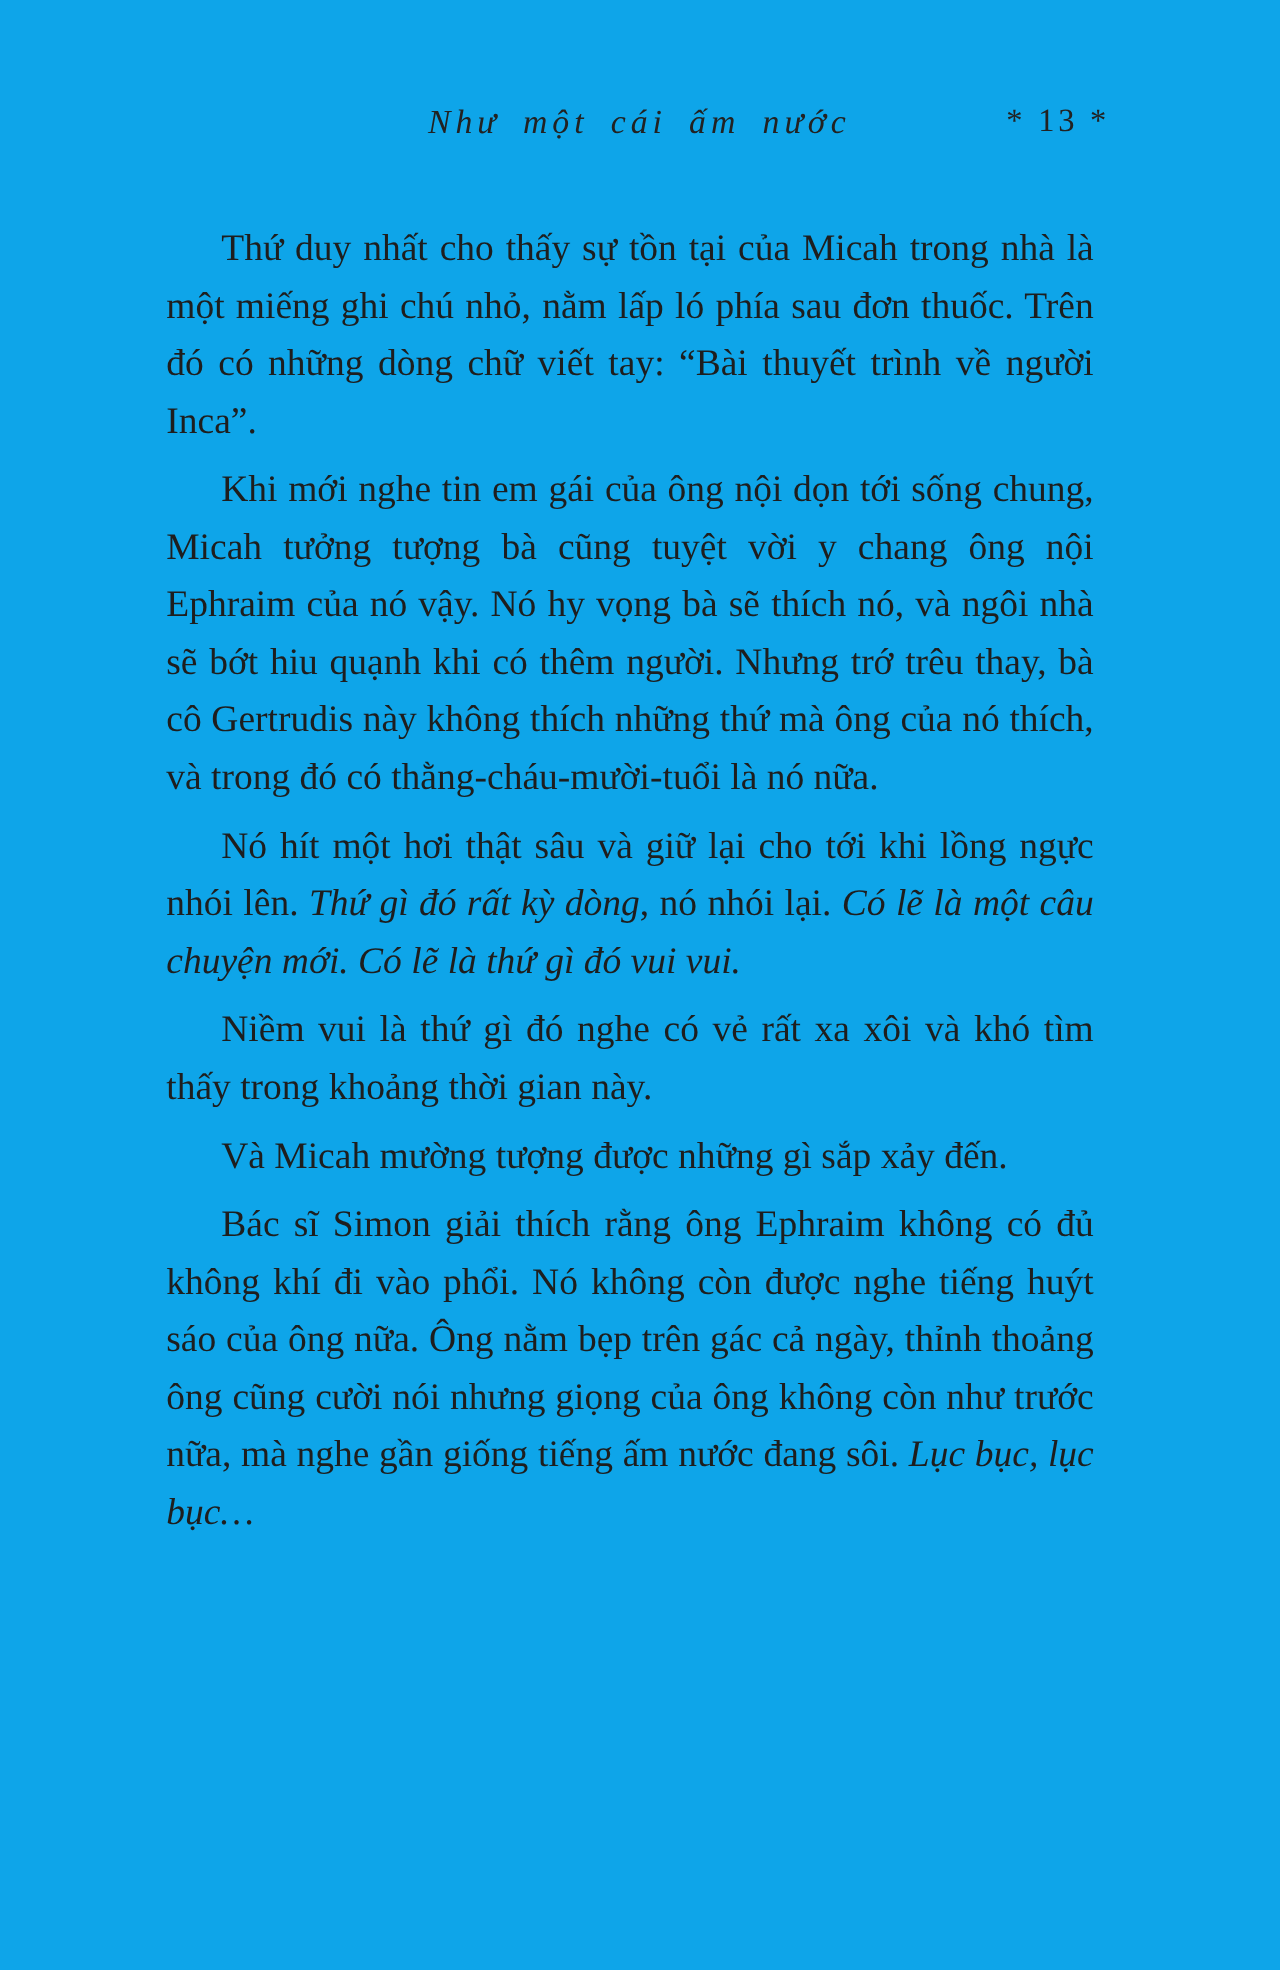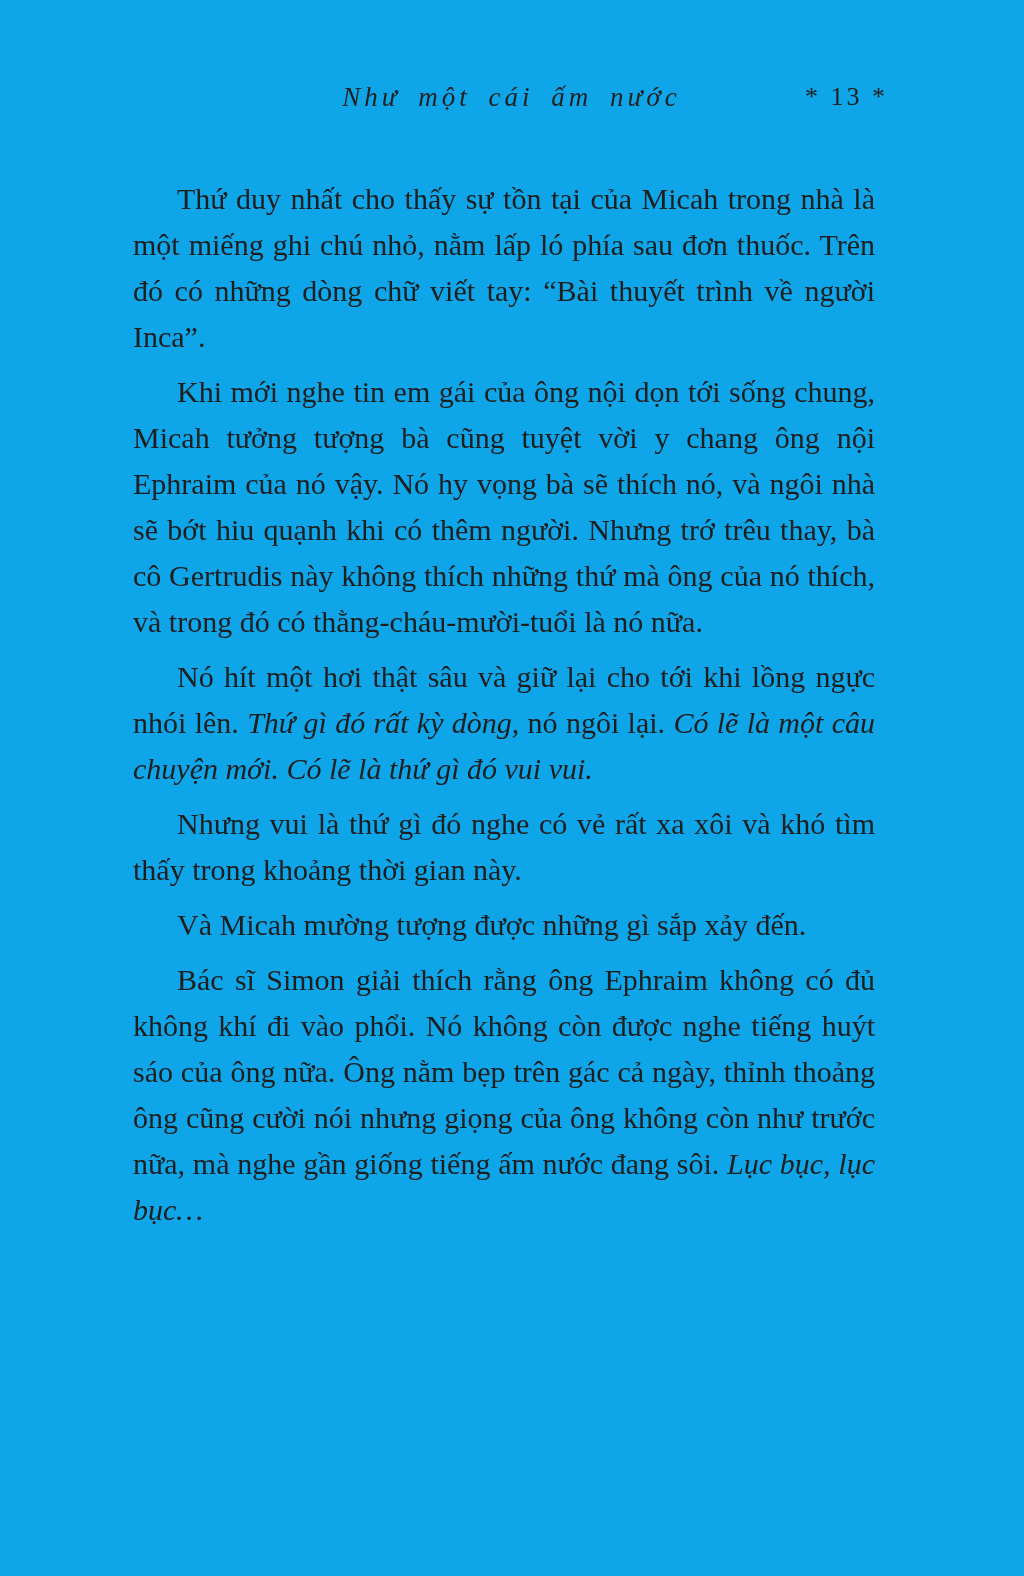--- a/index.html
+++ b/index.html
@@ -70,18 +70,18 @@
 <body>
 
 <div class="page">
   <div class="running-header">
     <span class="running-title">Như một cái ấm nước</span>
     <span class="page-number">* 13 *</span>
   </div>
   <div class="text-block" id="paragraphs">
       <p class="para"><span>Thứ duy nhất cho thấy sự tồn tại của Micah trong nhà là một miếng ghi chú nhỏ, nằm lấp ló phía sau đơn thuốc. Trên đó có những dòng chữ viết tay: “Bài thuyết trình về người Inca”.</span></p>
       <p class="para"><span>Khi mới nghe tin em gái của ông nội dọn tới sống chung, Micah tưởng tượng bà cũng tuyệt vời y chang ông nội Ephraim của nó vậy. Nó hy vọng bà sẽ thích nó, và ngôi nhà sẽ bớt hiu quạnh khi có thêm người. Nhưng trớ trêu thay, bà cô Gertrudis này không thích những thứ mà ông của nó thích, và trong đó có thằng-cháu-mười-tuổi là nó nữa.</span></p>
-      <p class="para"><span>Nó hít một hơi thật sâu và giữ lại cho tới khi lồng ngực nhói lên. </span><span class="run-italic">Thứ gì đó rất kỳ dòng</span><span>, nó ngôi lại. </span><span class="run-italic">Có lẽ là một câu chuyện mới. Có lẽ là thứ gì đó vui vui.</span></p>
-      <p class="para"><span>Nhưng vui là thứ gì đó nghe có vẻ rất xa xôi và khó tìm thấy trong khoảng thời gian này.</span></p>
+      <p class="para"><span>Nó hít một hơi thật sâu và giữ lại cho tới khi lồng ngực nhói lên. </span><span class="run-italic">Thứ gì đó rất kỳ dòng</span><span>, nó nhói lại. </span><span class="run-italic">Có lẽ là một câu chuyện mới. Có lẽ là thứ gì đó vui vui.</span></p>
+      <p class="para"><span>Niềm vui là thứ gì đó nghe có vẻ rất xa xôi và khó tìm thấy trong khoảng thời gian này.</span></p>
       <p class="para"><span>Và Micah mường tượng được những gì sắp xảy đến.</span></p>
       <p class="para"><span>Bác sĩ Simon giải thích rằng ông Ephraim không có đủ không khí đi vào phổi. Nó không còn được nghe tiếng huýt sáo của ông nữa. Ông nằm bẹp trên gác cả ngày, thỉnh thoảng ông cũng cười nói nhưng giọng của ông không còn như trước nữa, mà nghe gần giống tiếng ấm nước đang sôi. </span><span class="run-italic">Lục bục, lục bục…</span></p>
     </div>
 </div>
 
 </body></html>

